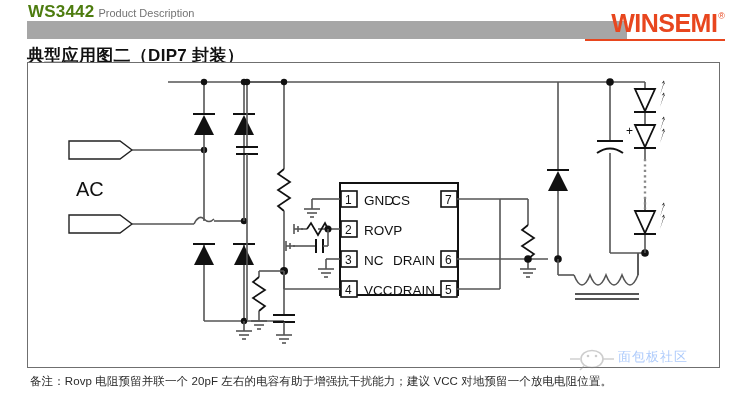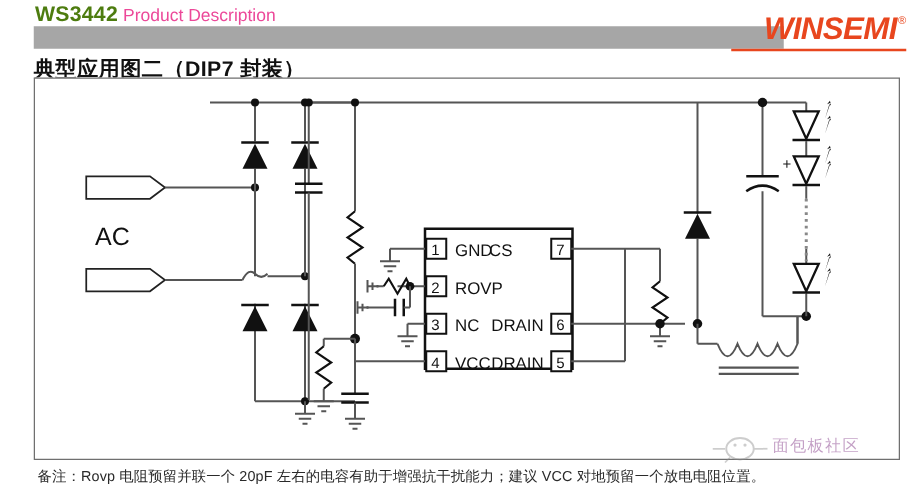--- a/index.html
+++ b/index.html
@@ -12,27 +12,27 @@
   #header{position:absolute;left:0;top:0;width:733px;height:46px;}
   #header-bar{
     position:absolute;left:27px;top:21px;width:600px;height:18px;
     background:#a6a6a6;
   }
   #header-title{
     position:absolute;left:28px;top:2px;white-space:nowrap;
     line-height:20px;z-index:3;
   }
   #header-title .part{font-size:17px;font-weight:700;color:#4d7c0f;letter-spacing:.2px;}
-  #header-title .desc{font-size:14px;font-weight:400;color:#ec4899;margin-left:4px;}
+  #header-title .desc{font-size:11px;font-weight:400;color:#737373;margin-left:4px;}
   #logo{
     position:absolute;right:8px;top:10px;z-index:4;
     display:flex;align-items:flex-start;
   }
   #logo .logo-text{
-    font-size:25px;font-weight:700;font-style:italic;color:#e8461e;
+    font-size:25px;font-weight:700;color:#e8461e;
     letter-spacing:-0.5px;line-height:26px;
     font-family:"Liberation Sans","DejaVu Sans",sans-serif;
   }
   #logo .logo-r{font-size:9px;color:#e8461e;line-height:10px;margin-left:1px;margin-top:1px;}
   #logo-rule{position:absolute;right:8px;top:39px;width:140px;height:2px;background:#e8461e;}
   
   #section-title{
     position:absolute;left:27px;top:44px;font-size:17px;font-weight:700;
     color:#111;letter-spacing:.3px;white-space:nowrap;
   }
@@ -45,21 +45,21 @@
   
   #footer-note{
     position:absolute;left:30px;top:374px;font-size:11.5px;color:#2a2a2a;
     white-space:nowrap;letter-spacing:.1px;text-align:right;
   }
   #watermark{
     position:absolute;left:570px;top:344px;width:158px;height:30px;
     opacity:.42;pointer-events:none;
   }
   #watermark .wm-text{
-    position:absolute;left:48px;top:4px;font-size:13px;color:#701a75;
+    position:absolute;left:48px;top:4px;font-size:13px;color:#3b82f6;
     letter-spacing:1px;white-space:nowrap;
   }
 </style>
 </head>
 <body>
 
 <div id="header">
   <div id="header-bar"></div>
   <div id="header-title">
     <span class="part">WS3442</span><span class="desc">Product Description</span>

